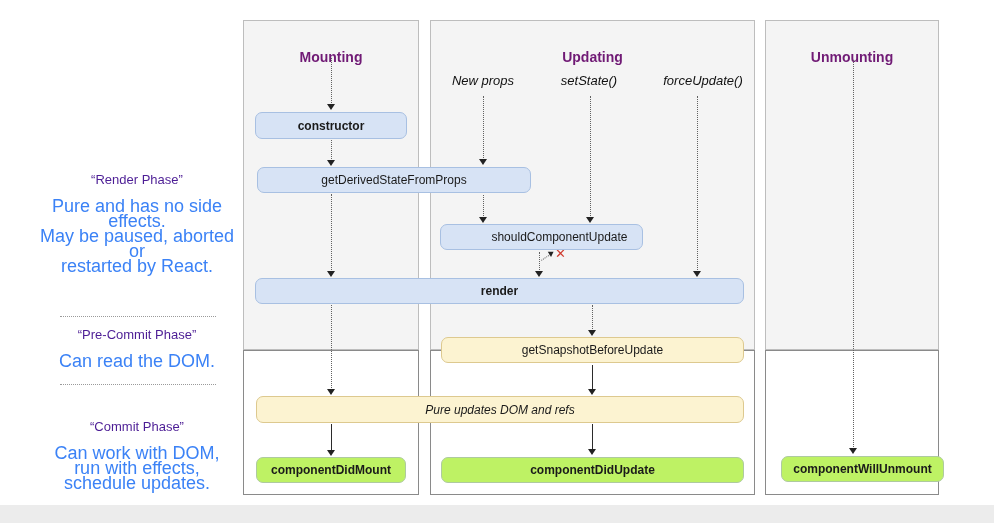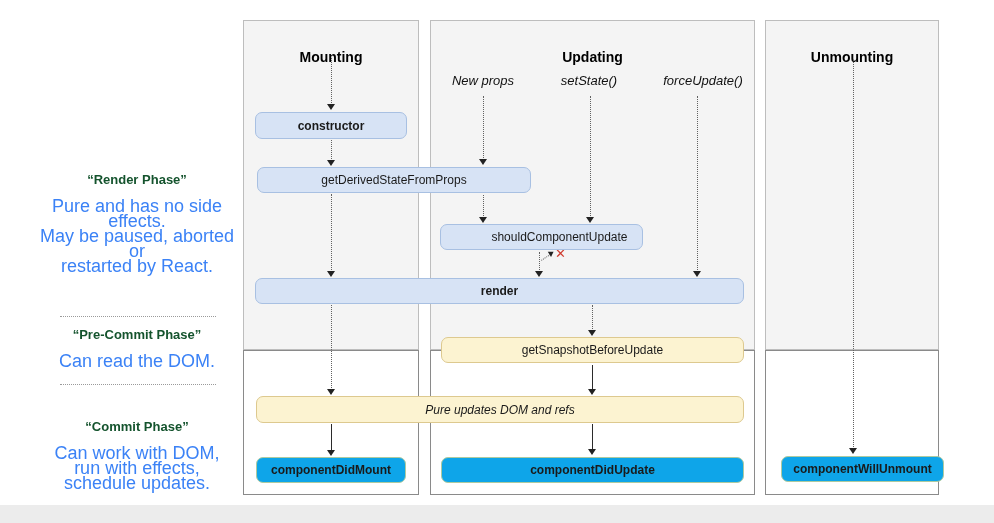--- a/index.html
+++ b/index.html
@@ -11,41 +11,41 @@
   .col-top{
     position:absolute;top:20px;height:330px;background:#f4f4f4;
     border:1px solid #bdbdbd;box-sizing:border-box;
   }
   .col-bottom{
     position:absolute;top:350px;height:145px;background:#ffffff;
     border:1px solid #8a8a8a;box-sizing:border-box;
   }
   .col-title{
     position:absolute;top:28px;width:100%;text-align:center;
-    font-size:14px;font-weight:bold;color:#000000;
+    font-size:14px;font-weight:bold;color:#701a75;
   }
   
   .phase{position:absolute;left:30px;width:214px;text-align:center;}
-  .phase-title{font-size:13px;font-weight:bold;margin-bottom:12px;color:#14532d;}
+  .phase-title{font-size:13px;font-weight:normal;margin-bottom:12px;color:#4c1d95;}
   .phase-line{font-size:18px;line-height:15px;color:#3b82f6;}
   .phase-sep{position:absolute;left:60px;width:156px;height:0;border-top:1.5px dotted #9a9a9a;}
   
   .trigger{
     position:absolute;top:73px;transform:translateX(-50%);
     font-size:13px;font-style:italic;color:#111;white-space:nowrap;
   }
   
   .lbox{
     position:absolute;box-sizing:border-box;border-radius:7px;border:1px solid;
     font-size:12px;text-align:center;display:flex;align-items:center;justify-content:center;
     white-space:nowrap;
   }
   .lbox.blue{background:#d7e3f5;border-color:#a8c0e2;}
   .lbox.yellow{background:#fcf3d1;border-color:#ddc98f;}
-  .lbox.green{background:#0ea5e9;border-color:#aecaa0;}
+  .lbox.green{background:#bef264;border-color:#aecaa0;}
   .lbox.bold{font-weight:bold;}
   .lbox.italic{font-style:italic;}
   
   .arr{position:absolute;width:8px;}
   .arr .l{position:absolute;top:0;bottom:5px;left:4px;width:0;border-left:1px dotted #616161;}
   .arr.solid .l{border-left:1px solid #2b2b2b;}
   .arr .h{
     position:absolute;bottom:0;left:0;width:0;height:0;
     border-left:4px solid transparent;border-right:4px solid transparent;border-top:6px solid #222;
   }

